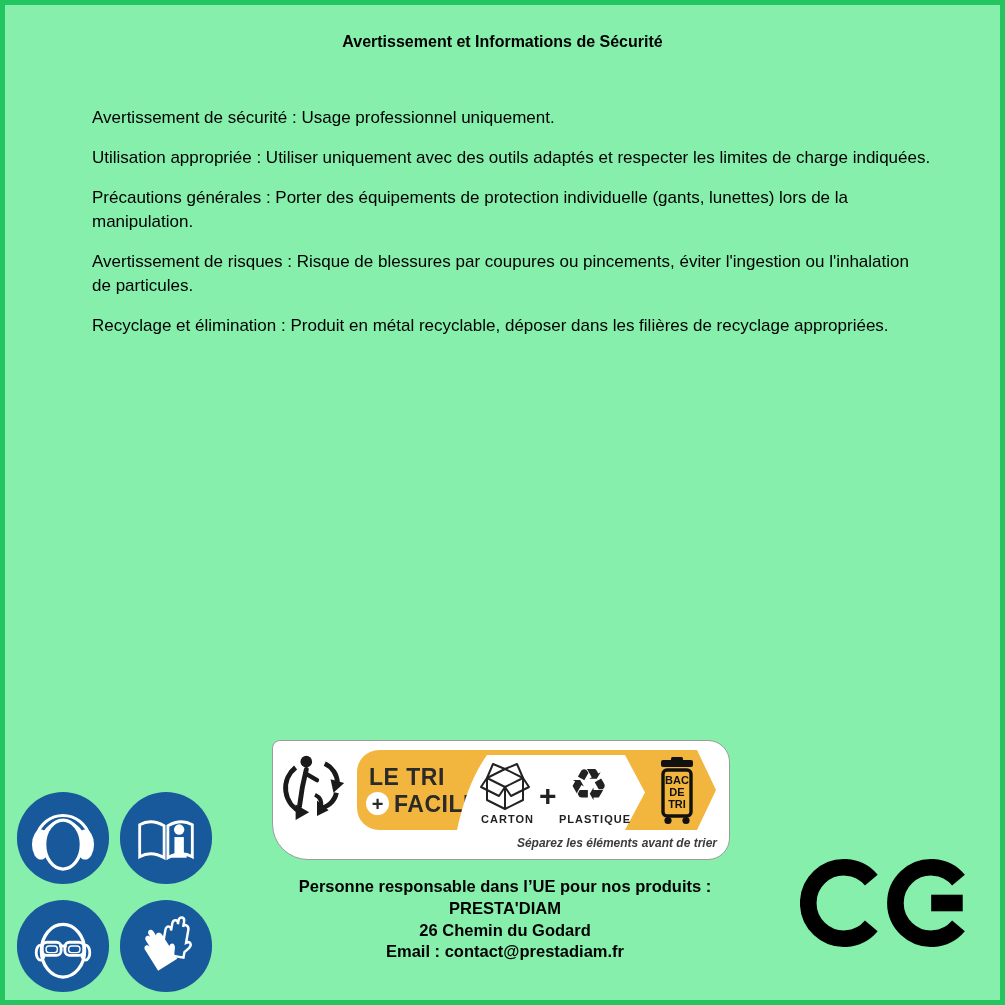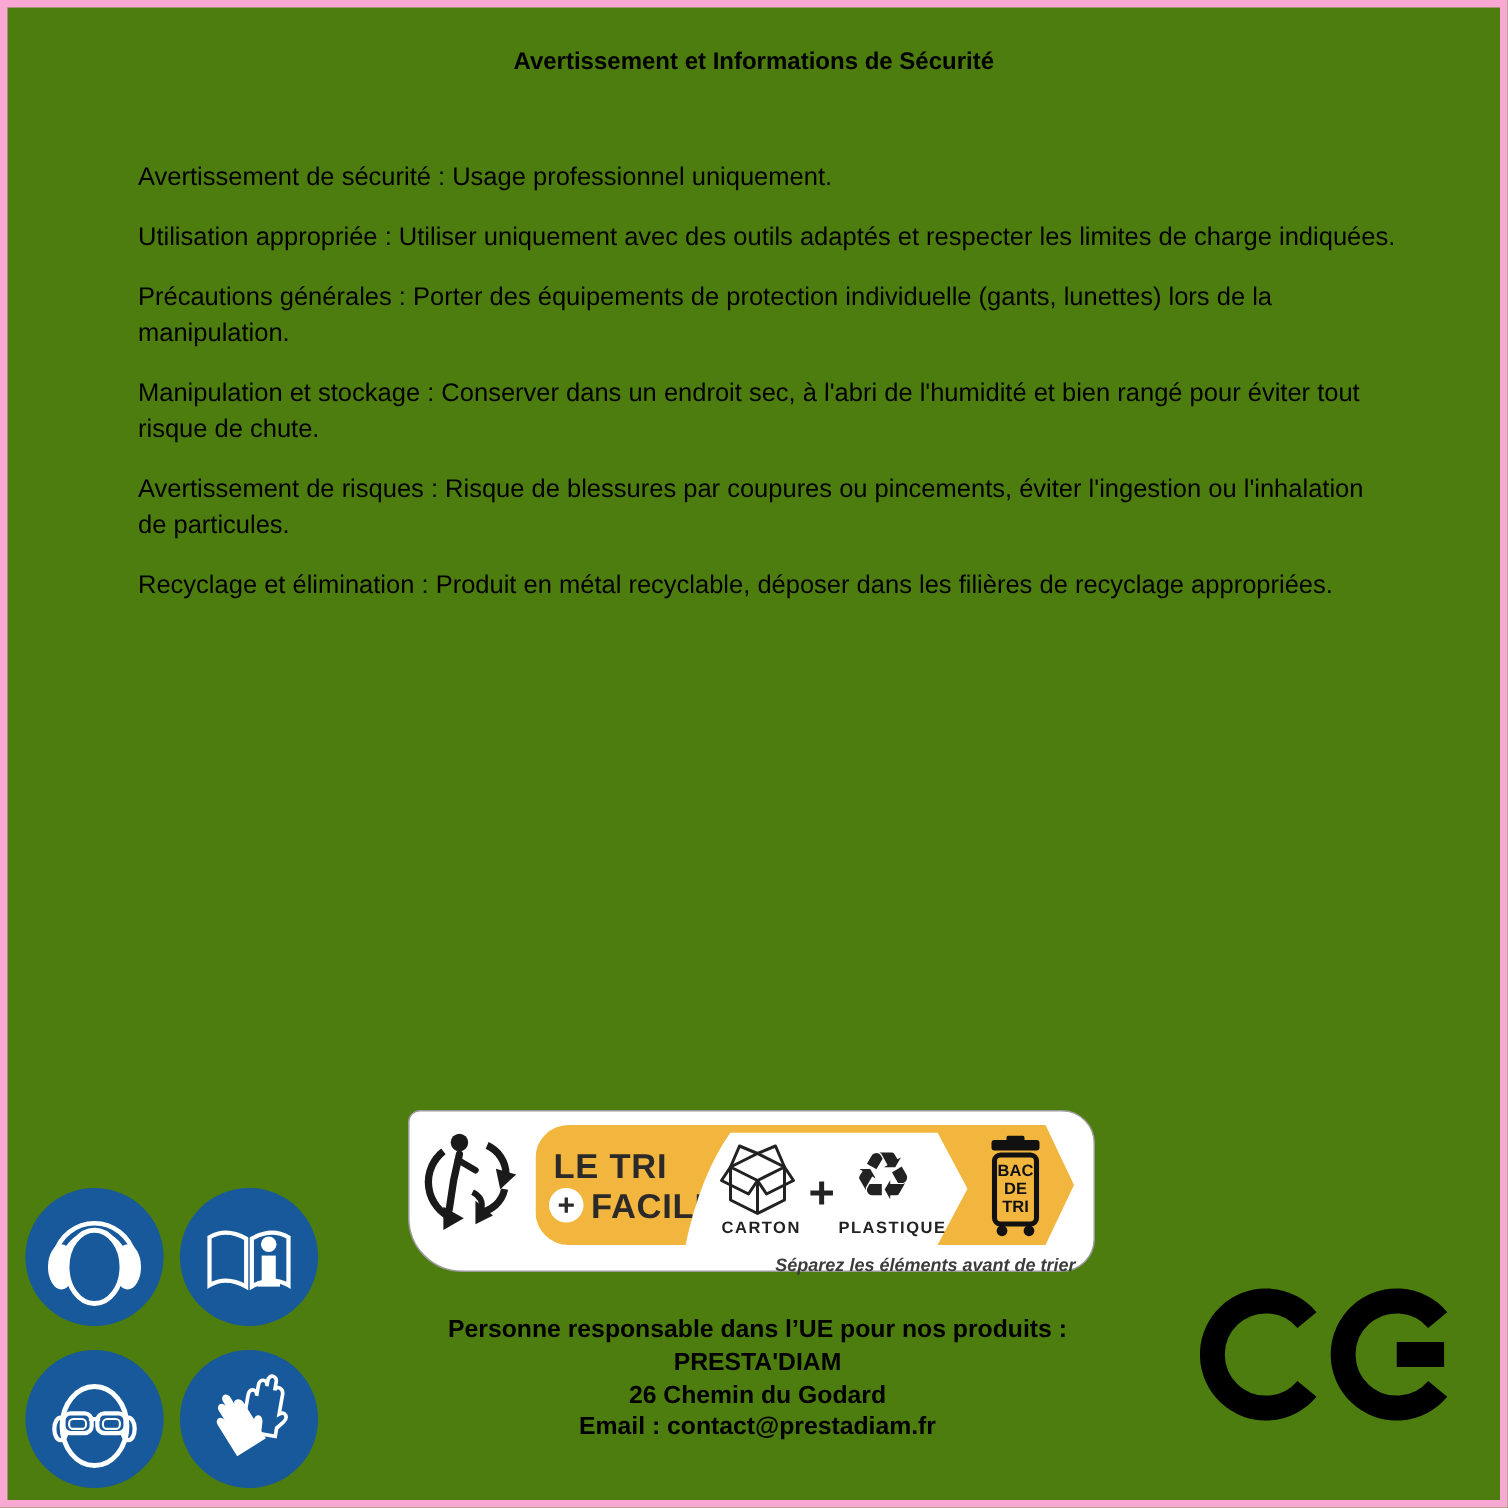--- a/index.html
+++ b/index.html
@@ -1,21 +1,21 @@
 <!DOCTYPE html>
 <html><head>
 <meta charset="utf-8">
 <style>
   * { margin:0; padding:0; box-sizing:border-box; }
   body { background:#fff; }
   .page {
     position:relative;
     width:1005px; height:1005px;
-    background:#4d7c0f;
-    border:5px solid #f9a8d4;
+    background:#86efac;
+    border:5px solid #22c55e;
     font-family:"Liberation Sans", sans-serif;
     color:#000;
     overflow:hidden;
   }
   .doc-title {
     position:absolute; top:28px; left:0; width:100%;
     text-align:center; font-size:16px; font-weight:bold;
   }
   .safety-text {
     position:absolute; left:71px; top:85px; width:872px;
@@ -27,21 +27,21 @@
   .picto-grid {
     position:absolute; left:11px; top:786px;
     display:grid; grid-template-columns:94px 94px;
     grid-auto-rows:94px; column-gap:9px; row-gap:14px;
   }
   .picto-grid svg { display:block; }
 
   
   .fr-label { position:absolute; left:269px; top:714px; font-size:15px; font-weight:bold; color:#1a1a1a;margin-top:20px; }
   .triman-box {
-    position:absolute; left:267px; top:735px; width:458px; height:108px;
+    position:absolute; left:267px; top:735px; width:458px; height:120px;
     background:#fff; border:1.5px solid #9b9b9b;
     border-radius:8px 22px 22px 36px;
   }
   .triman-logo { position:absolute; left:9px; top:8px; }
   .tri-band { position:absolute; left:84px; top:9px; width:360px; height:80px; }
   .tri-band .band-bg { position:absolute; left:0; top:0; }
   .band-title1 { position:absolute; left:12px; top:14px; font-size:23px; font-weight:bold; color:#2B2A29; letter-spacing:.5px; }
   .plus-circle {
     position:absolute; left:9px; top:42px; width:23px; height:23px;
     background:#fff; border-radius:50%;
@@ -77,21 +77,20 @@
 <body>
 
 <div class="page">
 
   <div class="doc-title">Avertissement et Informations de Sécurité</div>
 
   <div class="safety-text">
     <p>Avertissement de sécurité : Usage professionnel uniquement.</p>
     <p>Utilisation appropriée : Utiliser uniquement avec des outils adaptés et respecter les limites de charge indiquées.</p>
     <p>Précautions générales : Porter des équipements de protection individuelle (gants, lunettes) lors de la manipulation.</p>
-    <p>Manipulation et stockage : Conserver dans un endroit sec, à l'abri de l'humidité et bien rangé pour éviter tout risque de chute.</p>
     <p>Avertissement de risques : Risque de blessures par coupures ou pincements, éviter l'ingestion ou l'inhalation de particules.</p>
     <p>Recyclage et élimination : Produit en métal recyclable, déposer dans les filières de recyclage appropriées.</p>
   </div>
 
   <div class="picto-grid">
 
     <svg width="94" height="94" viewBox="0 0 100 100">
       <circle cx="50" cy="50" r="49" fill="#17599A"></circle>
       <path d="M25,49 A26,27 0 0 1 75,49" fill="none" stroke="#fff" stroke-width="10"></path>
       <path d="M25,49 A26,27 0 0 1 75,49" fill="none" stroke="#17599A" stroke-width="3.5"></path>

